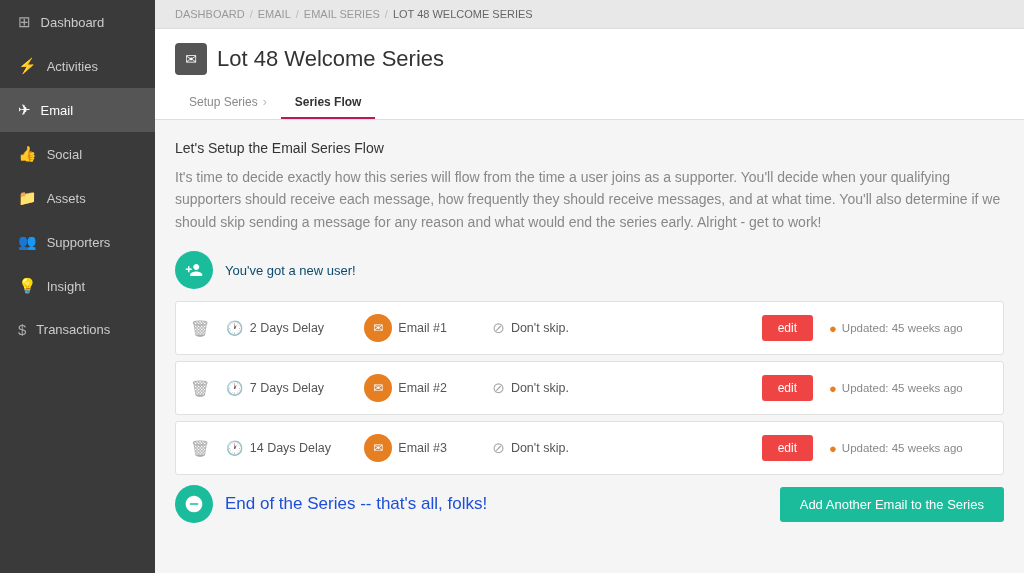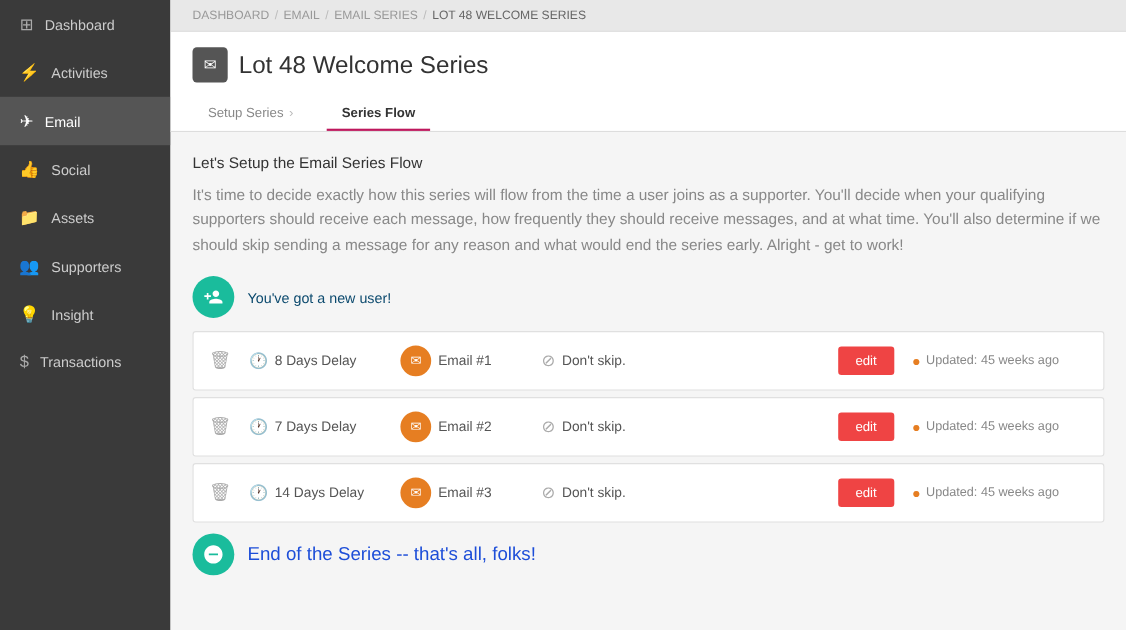--- a/index.html
+++ b/index.html
@@ -71,21 +71,21 @@
       display: flex; align-items: center; justify-content: center;
       color: #fff; font-size: 14px;
     }
     .page-title {
       font-size: 22px;
       font-weight: 300;
       color: #333;
     }
     .tabs {
       display: flex;
-      gap: 16px;
+      gap: 0;
     }
     .tab {
       padding: 8px 14px;
       font-size: 12px;
       color: #888;
       cursor: pointer;
       border-bottom: 2px solid transparent;
       display: flex;
       align-items: center;
       gap: 5px;
@@ -313,21 +313,21 @@
             <path d="M15 12c2.21 0 4-1.79 4-4s-1.79-4-4-4-4 1.79-4 4 1.79 4 4 4zm-9-2V7H4v3H1v2h3v3h2v-3h3v-2H6zm9 4c-2.67 0-8 1.34-8 4v2h16v-2c0-2.66-5.33-4-8-4z"></path>
           </svg>
       </div>
       <span class="new-user-text">You've got a new user!</span>
     </div>
 
     <div class="series-row">
       <span class="trash-icon">🗑</span>
       <div class="delay-cell">
         <span class="clock-icon">🕐</span>
-        <span>8 Days Delay</span>
+        <span>2 Days Delay</span>
       </div>
       <div class="email-cell">
         <div class="email-envelope-circle">✉</div>
         <span>Email #1</span>
       </div>
       <div class="skip-cell">
         <span class="no-skip-icon">⊘</span>
         <span>Don't skip.</span>
       </div>
       <button class="edit-btn">edit</button>
@@ -381,15 +381,16 @@
 
     <div class="end-series-row">
       <div class="end-series-left">
         <div class="grey-circle">
           <svg width="20" height="20" viewBox="0 0 24 24" fill="white">
               <path d="M12 2C6.48 2 2 6.48 2 12s4.48 10 10 10 10-4.48 10-10S17.52 2 12 2zm5 11H7v-2h10v2z"></path>
             </svg>
         </div>
         <span class="end-series-text">End of the Series -- that's all, folks!</span>
       </div>
+      <button class="add-email-btn">Add Another Email to the Series</button>
     </div>
   </div>
 </div>
 
 </body></html>

